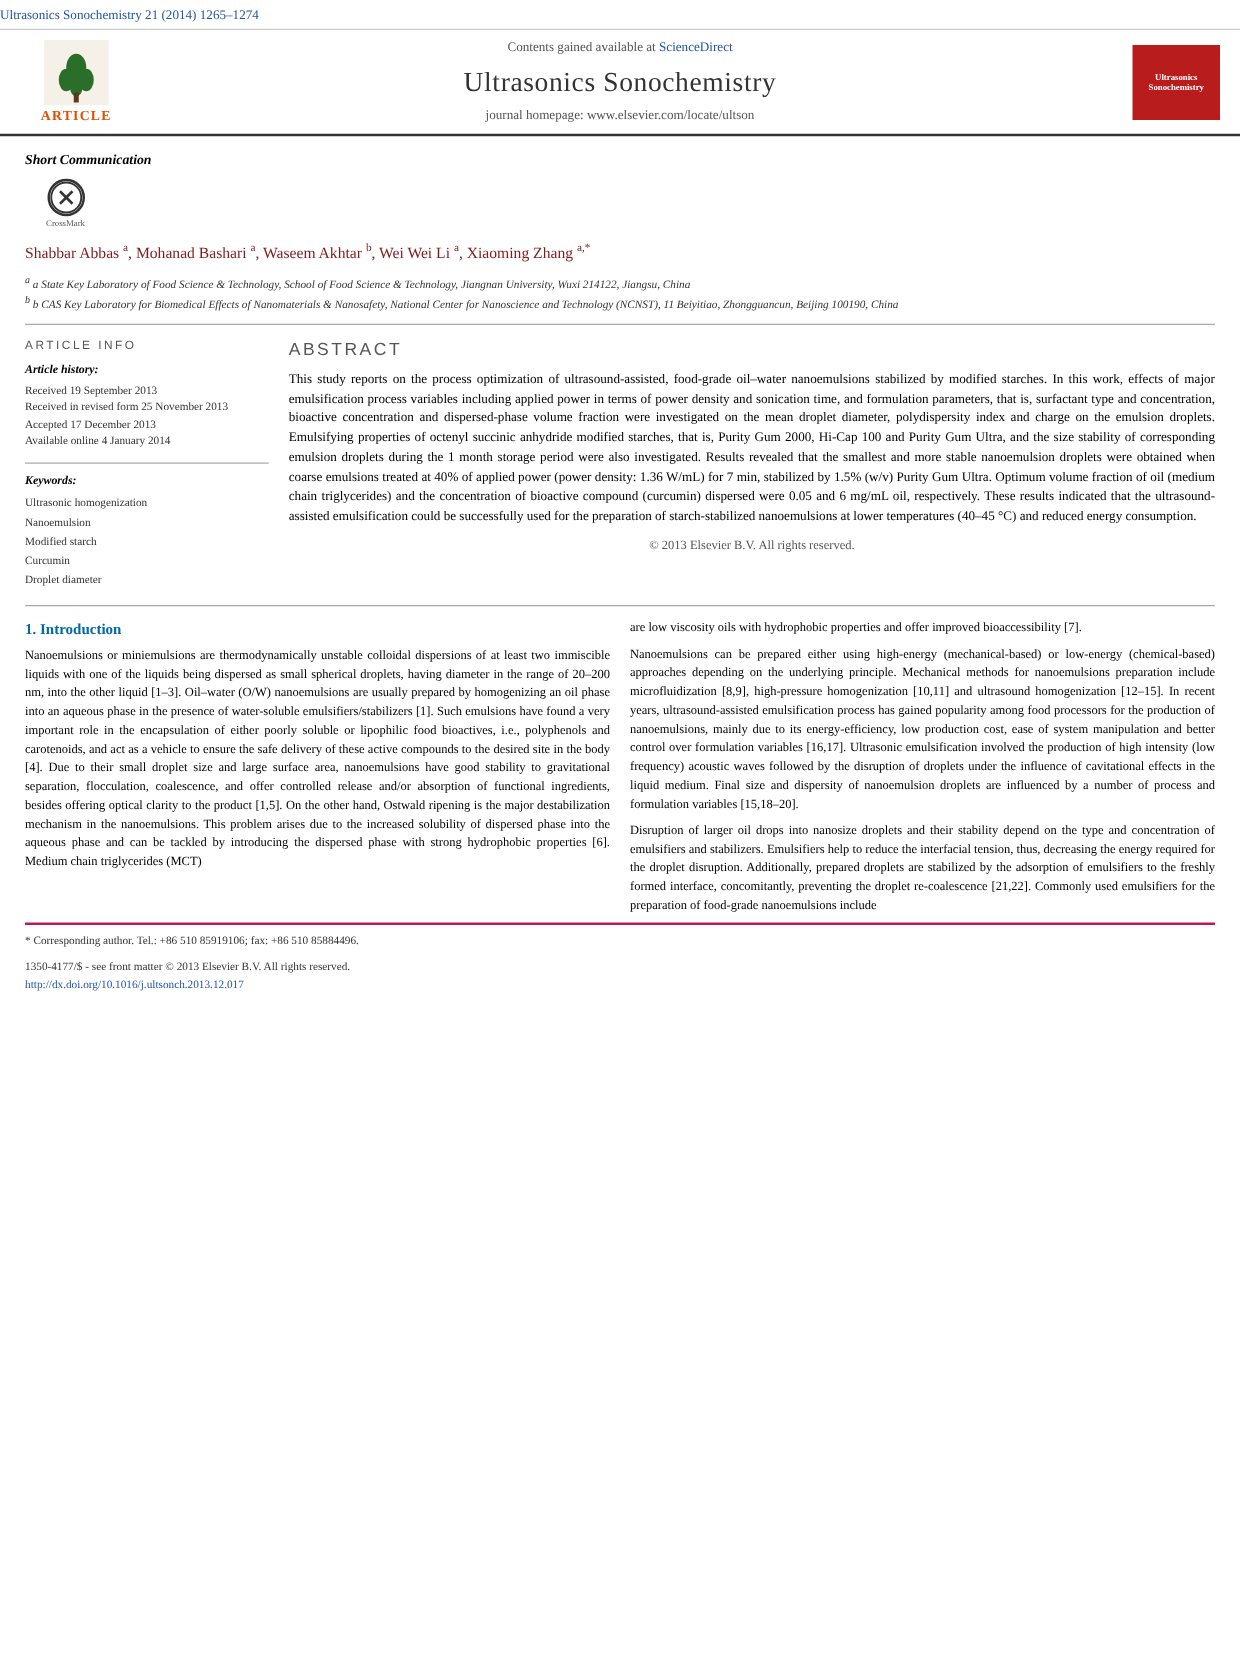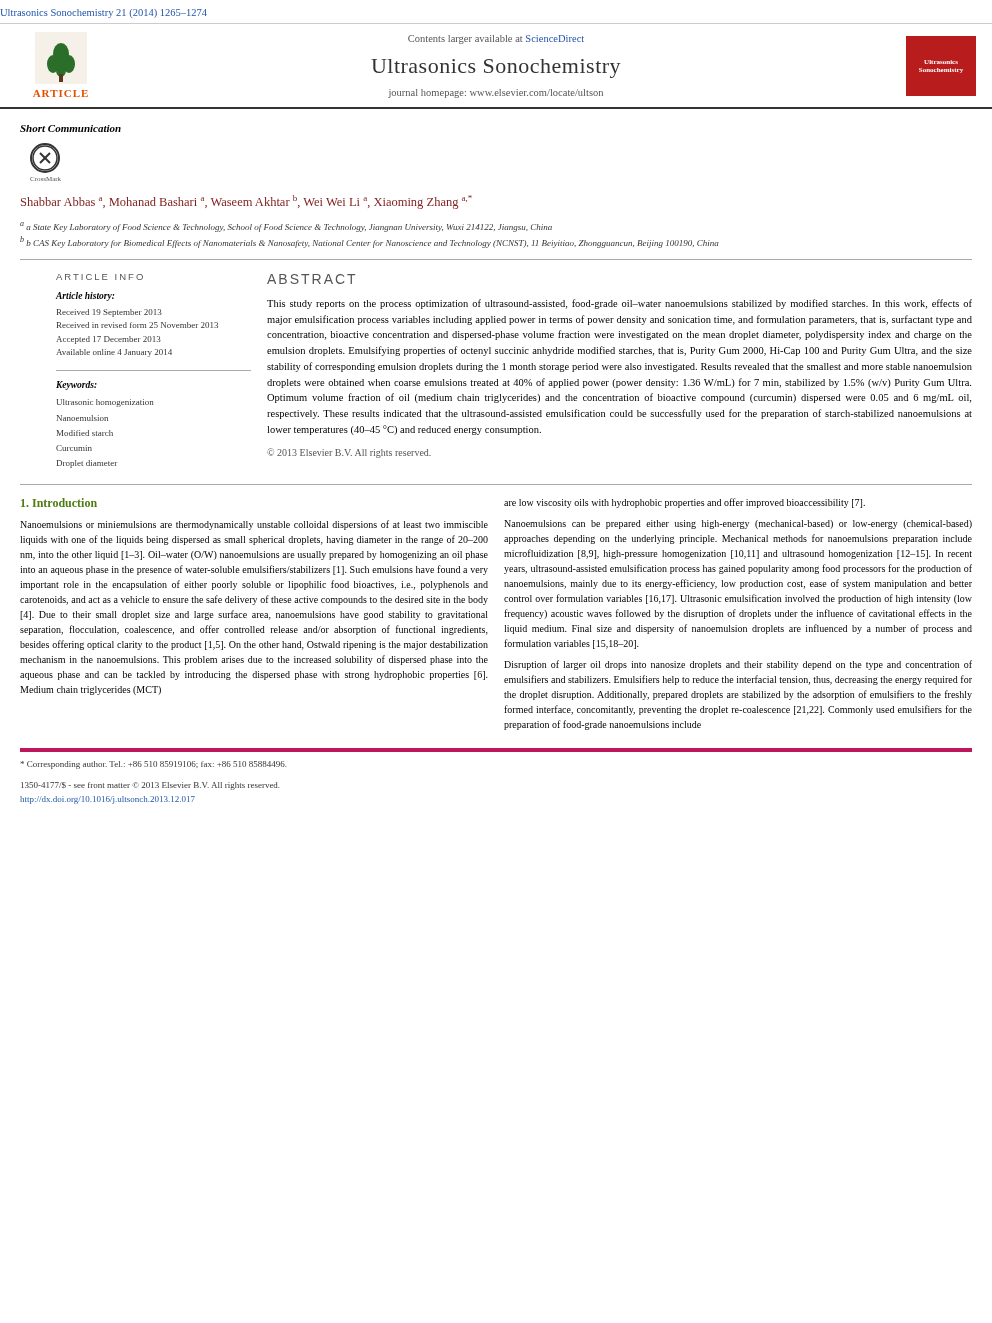--- a/index.html
+++ b/index.html
@@ -124,21 +124,21 @@
       flex: 1;
       line-height: 1.3;
     }
     .crossmark {
       width: 38px;
       height: 38px;
       margin-left: 10px;
       flex-shrink: 0;
       display: flex;
       flex-direction: column;
-      align-items: flex-start;
+      align-items: flex-end;
       justify-content: center;
     }
     .crossmark-circle {
       width: 30px;
       height: 30px;
       border-radius: 50%;
       border: 2px solid #333;
       display: flex;
       align-items: center;
       justify-content: center;
@@ -176,21 +176,20 @@
     
     .two-col {
       display: flex;
       gap: 16px;
       border-top: 1px solid #aaa;
       padding-top: 10px;
     }
     .left-col {
       width: 195px;
       flex-shrink: 0;
-      margin-left: 36px;
     }
     .right-col {
       flex: 1;
     }
 
     
     .section-label {
       font-size: 9.5px;
       letter-spacing: 2px;
       color: #555;
@@ -238,21 +237,21 @@
     }
     .abstract-text {
       font-size: 10.5px;
       color: #000;
       line-height: 1.5;
       text-align: justify;
     }
     .copyright-line {
       font-size: 10px;
       color: #555;
-      text-align: left;
+      text-align: center;
       margin-top: 8px;
     }
 
     
     .intro-section {
       margin-top: 12px;
       border-top: 1px solid #aaa;
       padding-top: 10px;
     }
     .intro-two-col {
@@ -261,33 +260,33 @@
     }
     .intro-left {
       flex: 1;
     }
     .intro-right {
       flex: 1;
     }
     .section-heading {
       font-size: 12px;
       font-weight: bold;
-      color: #4d7c0f;
+      color: #0369a1;
       margin-bottom: 6px;
     }
     .body-text {
       font-size: 10px;
       color: #000;
       line-height: 1.5;
       text-align: justify;
       margin-bottom: 6px;
     }
     .footnote-section {
-      border-top: 4px solid #be185d;
-      margin-top: 10px;
+      border-top: 2px solid #be185d;
+      margin-top: 0;
       padding-top: 6px;
     }
     .footnote-text {
       font-size: 9px;
       color: #333;
       line-height: 1.5;
     }
     .footnote-text a {
       color: #2255aa;
       text-decoration: none;
@@ -316,21 +315,21 @@
           <ellipse cx="34" cy="32" rx="6" ry="9" fill="#2a6e2a"></ellipse>
           <ellipse cx="26" cy="22" rx="8" ry="11" fill="#2a6e2a"></ellipse>
           <rect x="24" y="42" width="4" height="8" fill="#5a3a1a"></rect>
         </svg>
         <span class="elsevier-text">ARTICLE</span>
       </div>
     </div>
 
     <div class="journal-title-block">
       <div class="contents-line">
-        <span>Contents larger available at</span>
+        <span>Contents gained available at</span>
         <a href="#">
           <span style="color:#2255aa;">ScienceDirect</span>
         </a>
       </div>
       <div class="journal-name">Ultrasonics Sonochemistry</div>
       <div class="homepage-line">journal homepage: www.elsevier.com/locate/ultson</div>
     </div>
 
     <div class="logo-right">
       <div class="ultrasonics-logo">

